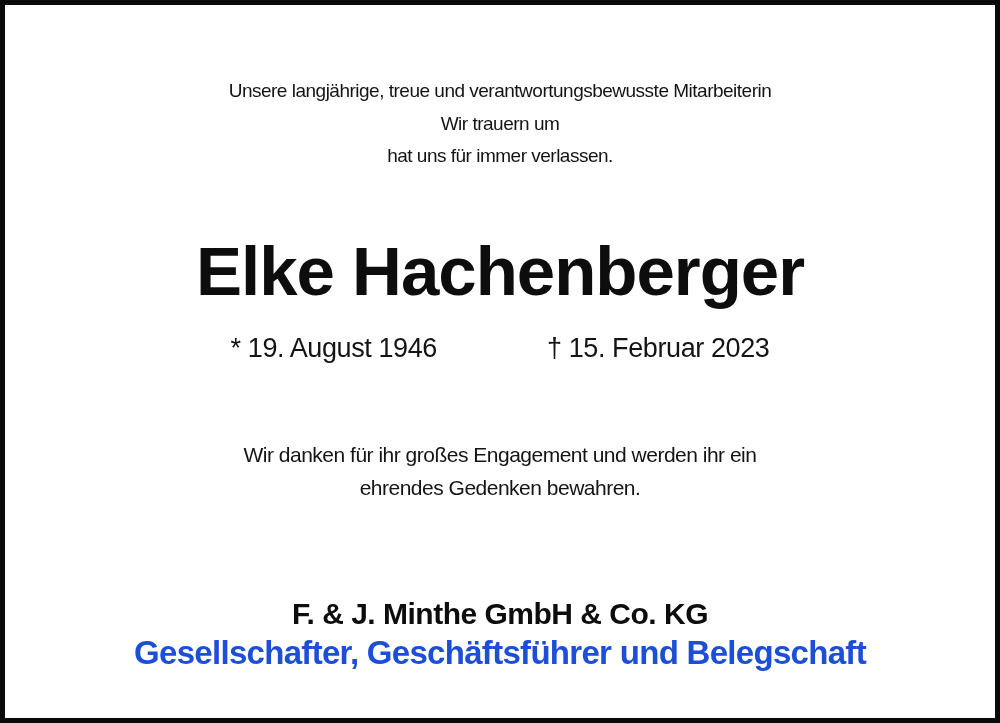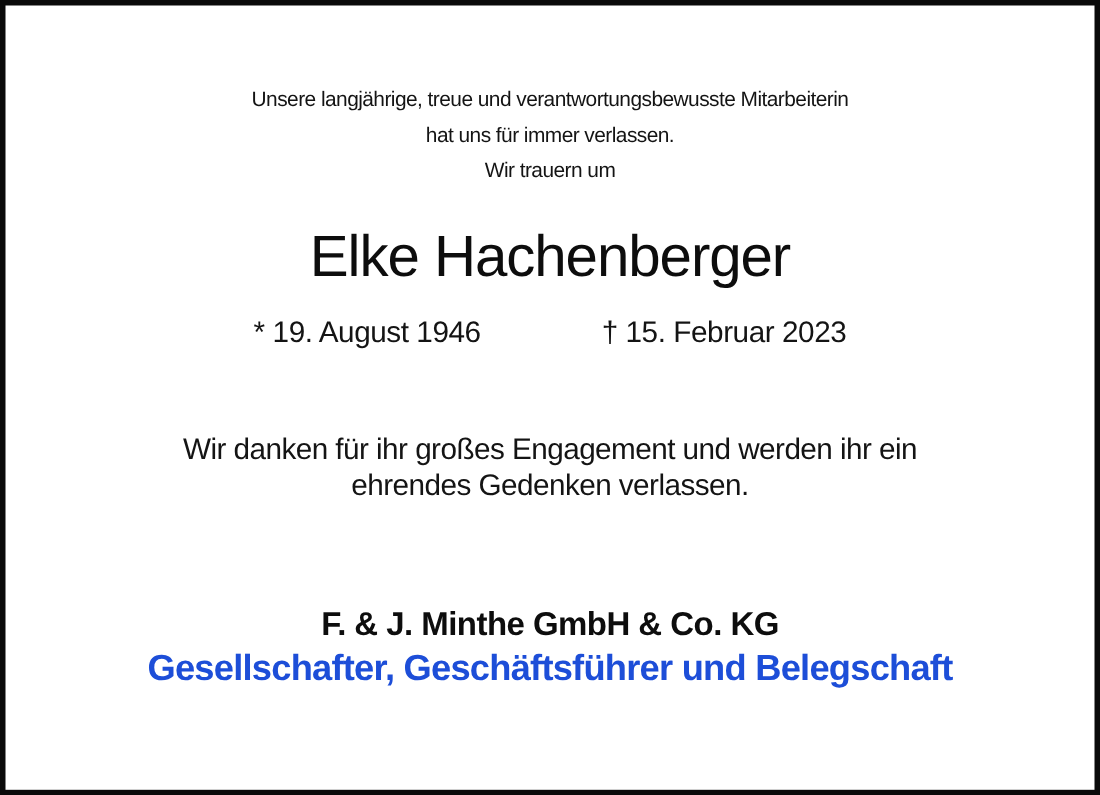--- a/index.html
+++ b/index.html
@@ -27,40 +27,40 @@
     overflow: hidden;
   }
   .intro {
     margin-top: 70px;
     font-size: 19px;
     line-height: 32.5px;
     letter-spacing: -0.5px;
     color: #141414;
   }
   .deceased-name {
-    margin-top: 34px;
-    font-size: 53px;
+    margin-top: 64px;
+    font-size: 69px;
     line-height: 1.0;
-    font-weight: normal;
+    font-weight: bold;
     letter-spacing: -1px;
     color: #0d0d0d;
   }
   .dates-row {
     margin-top: 26px;
     display: flex;
     justify-content: center;
     gap: 110px;
     font-size: 27px;
     line-height: 32px;
     letter-spacing: -0.4px;
     color: #141414;
   }
   .thanks {
     margin-top: 74px;
-    font-size: 27px;
+    font-size: 21px;
     line-height: 33px;
     letter-spacing: -0.5px;
     color: #141414;
   }
   .signature {
     margin-top: 94px;
   }
   .company {
     font-size: 30px;
     line-height: 32px;
@@ -79,34 +79,34 @@
   }
 </style>
 </head>
 <body>
 
 <div class="canvas">
   <div class="notice">
 
     <div class="intro">
       <div>Unsere langjährige, treue und verantwortungsbewusste Mitarbeiterin</div>
+      <div>Wir trauern um</div>
       <div>hat uns für immer verlassen.</div>
-      <div>Wir trauern um</div>
     </div>
 
     <div class="deceased-name">Elke Hachenberger</div>
 
     <div class="dates-row">
       <span>* 19. August 1946</span>
       <span>† 15. Februar 2023</span>
     </div>
 
     <div class="thanks">
       <div>Wir danken für ihr großes Engagement und werden ihr ein</div>
-      <div>ehrendes Gedenken verlassen.</div>
+      <div>ehrendes Gedenken bewahren.</div>
     </div>
 
     <div class="signature">
       <div class="company">F. &amp; J. Minthe GmbH &amp; Co. KG</div>
       <div class="signatories">Gesellschafter, Geschäftsführer und Belegschaft</div>
     </div>
 
   </div>
 </div>
 

